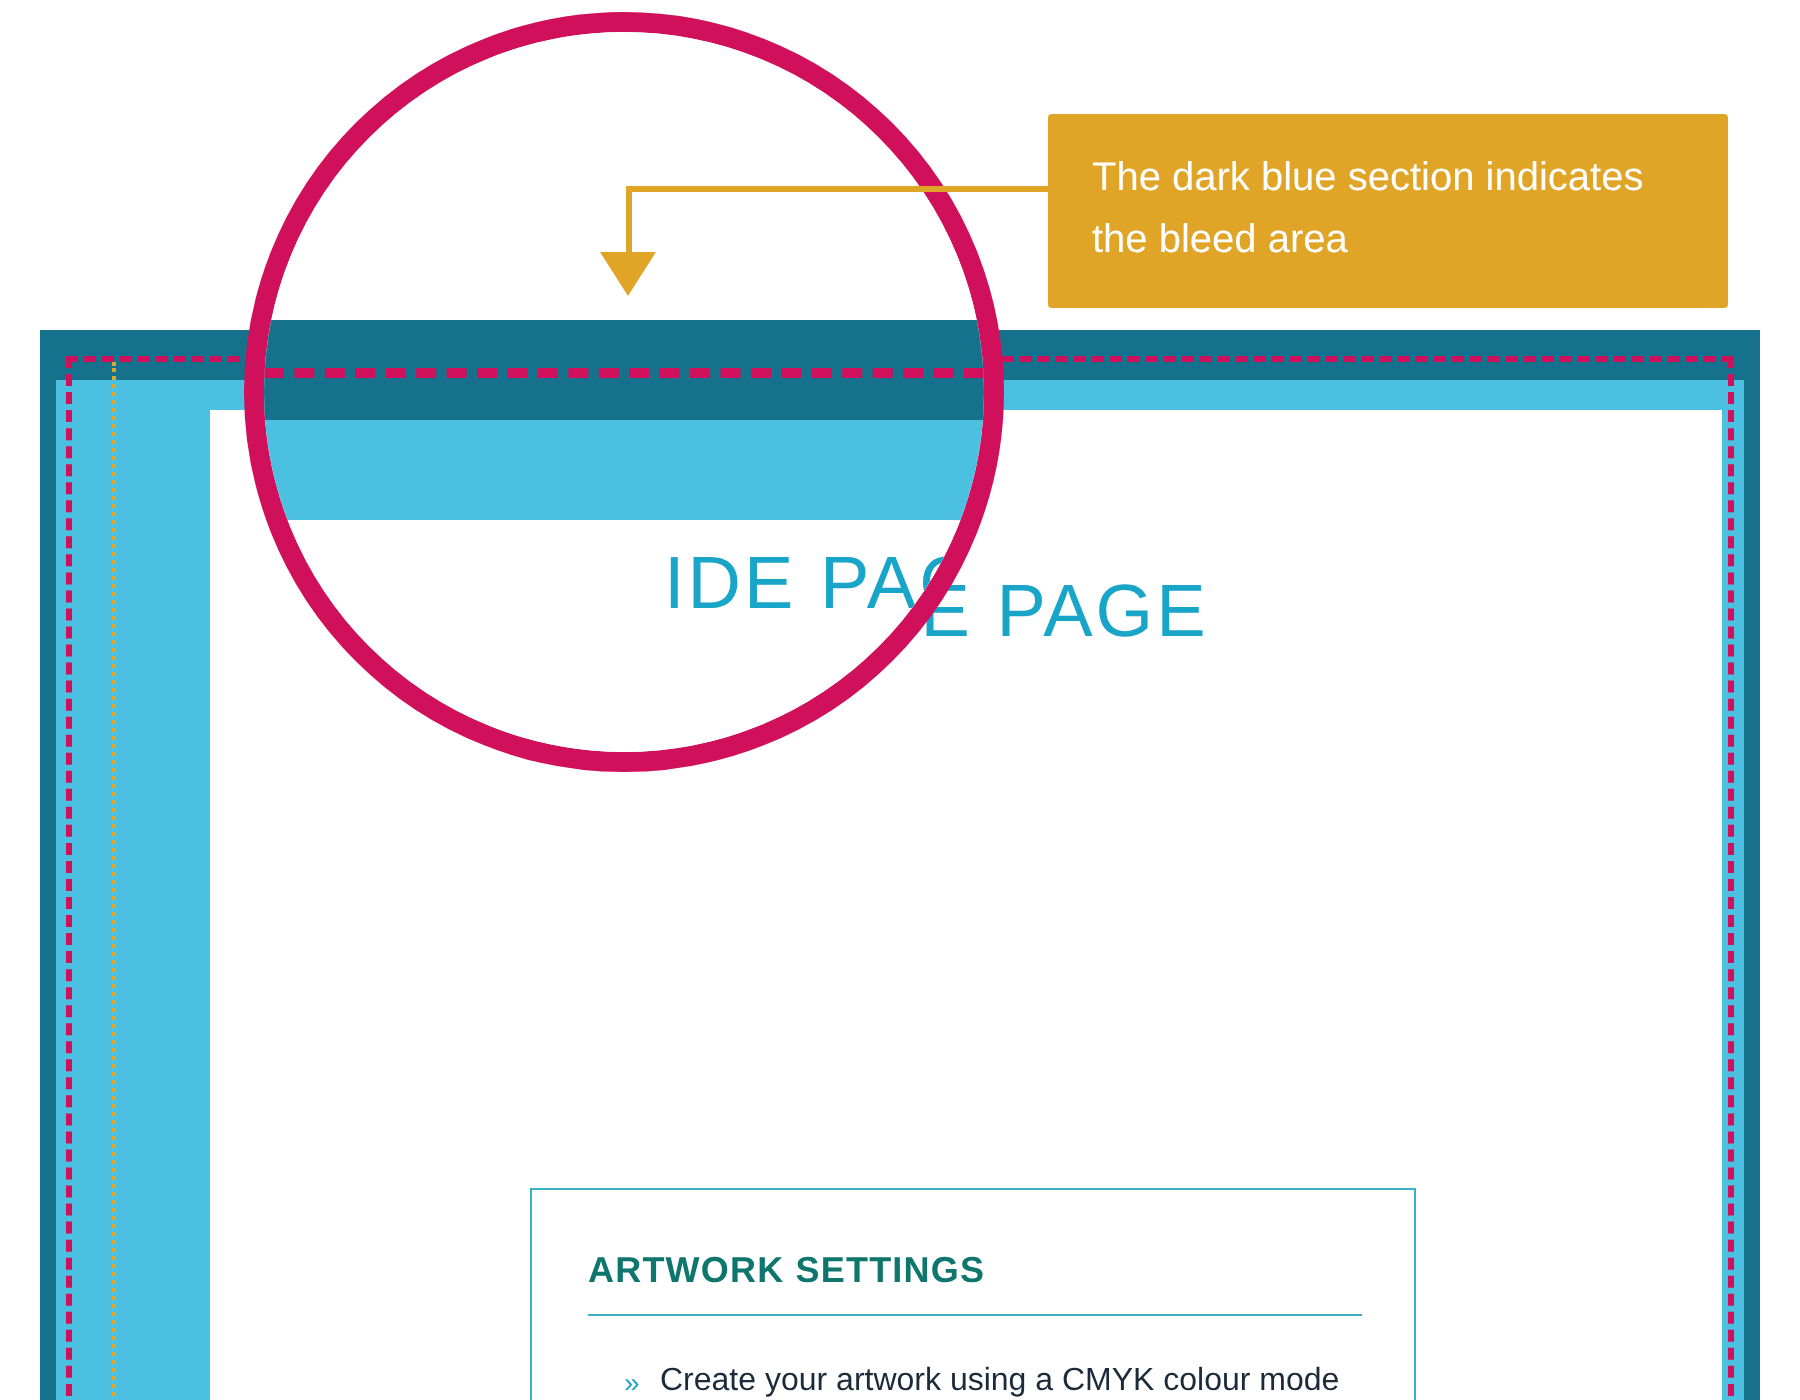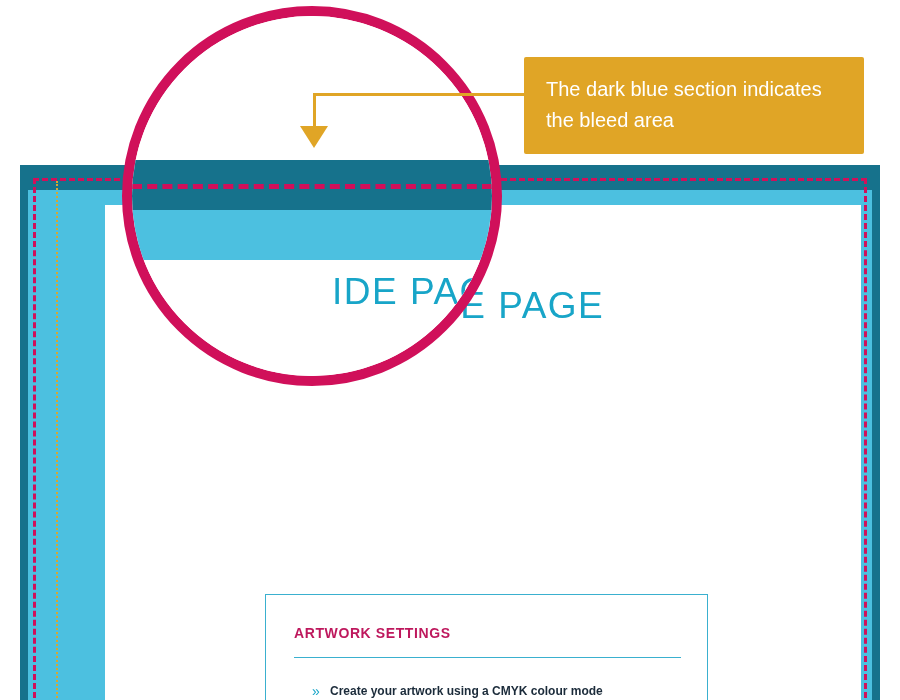--- a/index.html
+++ b/index.html
@@ -106,24 +106,24 @@
     left: 160px;
     top: 389px;
     width: 443px;
     height: 210px;
   }
 
   .box-heading {
     position: absolute;
     left: 28px;
     top: 30px;
-    font-size: 14px;
+    font-size: 18px;
     font-weight: bold;
     letter-spacing: 0.6px;
-    color: #be185d;
+    color: #0f766e;
     text-align: right;
   }
   .box-rule {
     position: absolute;
     left: 28px;
     top: 62px;
     width: 387px;
     height: 1px;
     background: #3ab0cf;
   }
@@ -139,23 +139,22 @@
     margin-bottom: 14px;
   }
   .bullet-mark {
     color: #18a5c8;
     font-size: 14px;
     width: 18px;
     flex: 0 0 18px;
   }
   .bullet-text {
     color: #1b2b3a;
-    font-size: 12px;
+    font-size: 16px;
     line-height: 16px;
-    font-weight: bold;
   }
 
   
   .magnifier {
     position: absolute;
     left: 122px;
     top: 6px;
     width: 380px;
     height: 380px;
     border-radius: 50%;

